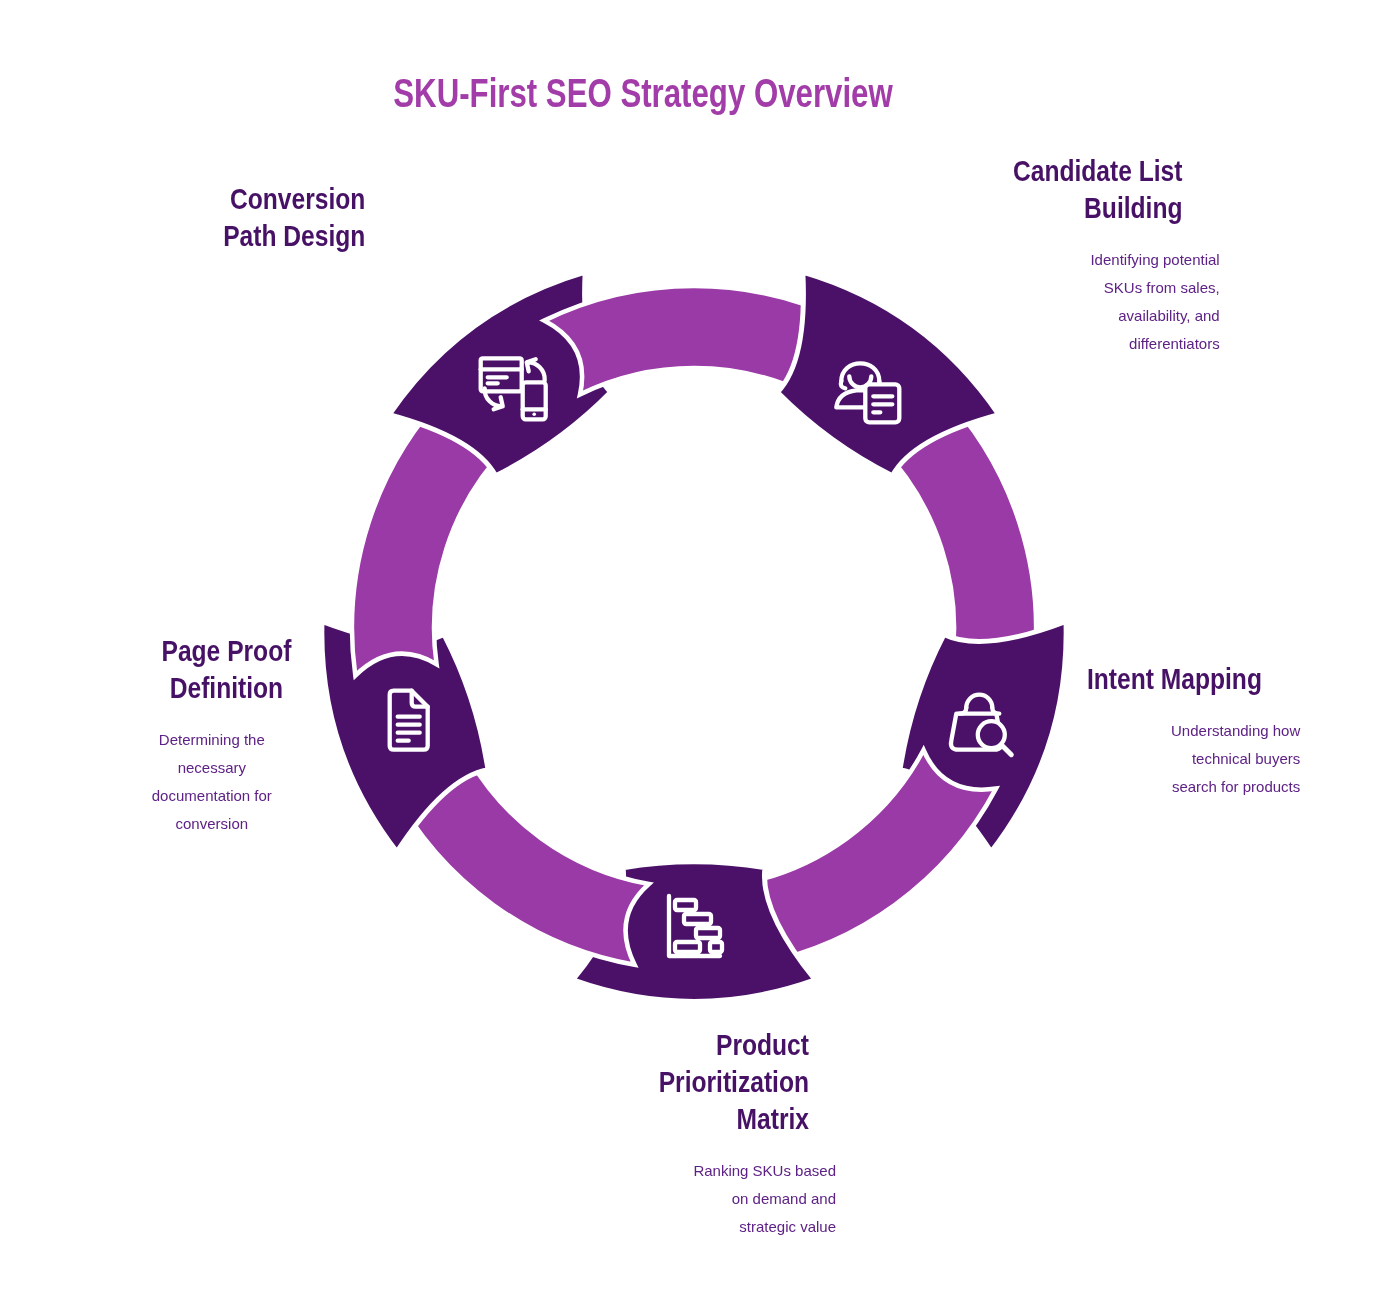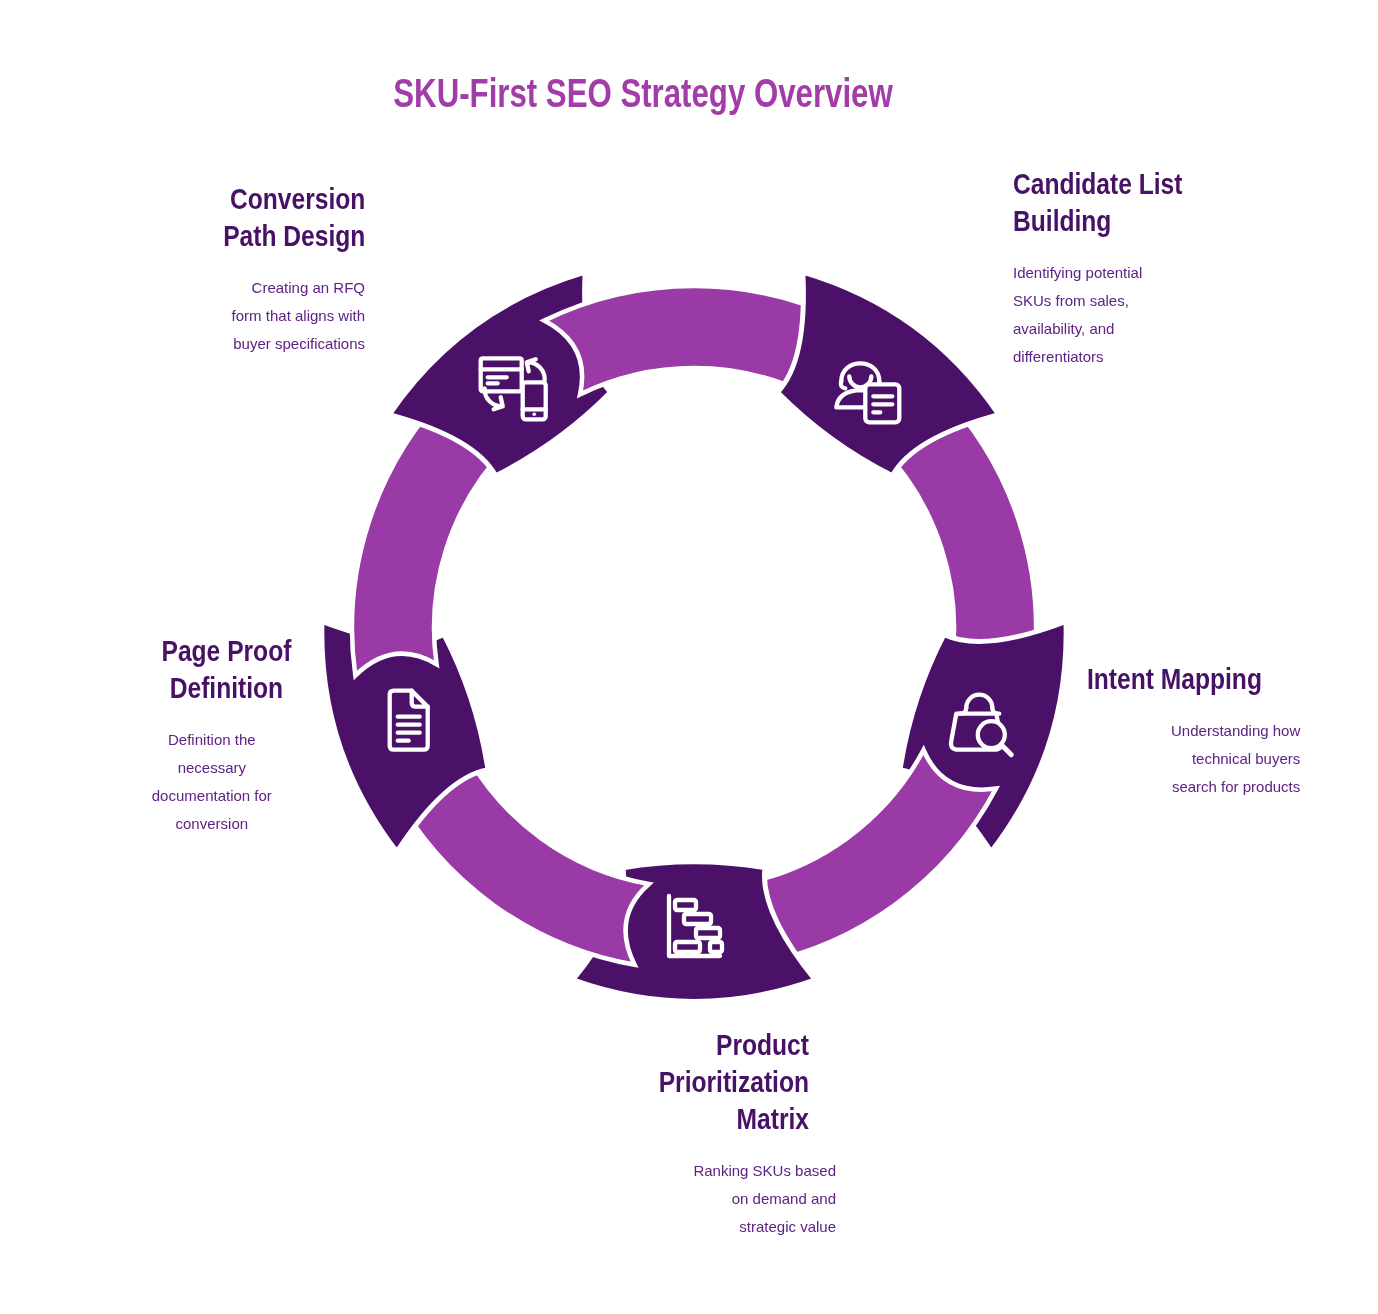--- a/index.html
+++ b/index.html
@@ -26,21 +26,21 @@
   .step{position:absolute;}
   .step h3{
     margin:0;font-size:30px;font-weight:bold;line-height:37px;
     color:var(--heading_text,#471166);white-space:pre-line;
     transform:scaleX(0.82);
   }
   .step p{
     margin:20px 0 0 0;font-size:15px;line-height:28px;
     color:var(--body_text,#5e2185);white-space:pre-line;
   }
-  .s-candidate{left:1013px;top:152px;text-align:left;margin-top:13px;}
+  .s-candidate{left:1013px;top:152px;text-align:right;}
   .s-candidate h3{transform-origin:0 50%;}
   .s-intent{left:1087px;top:660px;text-align:right;}
   .s-intent h3{transform-origin:0 50%;}
   .s-product{left:536px;top:1026px;width:300px;text-align:right;}
   .s-product h3{transform-origin:50% 50%;}
   .s-pageproof{right:1087px;top:632px;text-align:center;}
   .s-pageproof h3{transform-origin:100% 50%;}
   .s-conversion{right:1013px;top:180px;text-align:right;}
   .s-conversion h3{transform-origin:100% 50%;}
 </style>
@@ -133,25 +133,22 @@
 Prioritization
 Matrix</h3>
   <p>Ranking SKUs based
 on demand and
 strategic value</p>
 </div>
 
 <div class="step s-pageproof">
   <h3>Page Proof
 Definition</h3>
-  <p>Definition the
+  <p>Determining the
 necessary
 documentation for
 conversion</p>
 </div>
 
 <div class="step s-conversion">
   <h3>Conversion
 Path Design</h3>
-  <p>Creating an RFQ
-form that aligns with
-buyer specifications</p>
 </div>
 
 </body></html>

